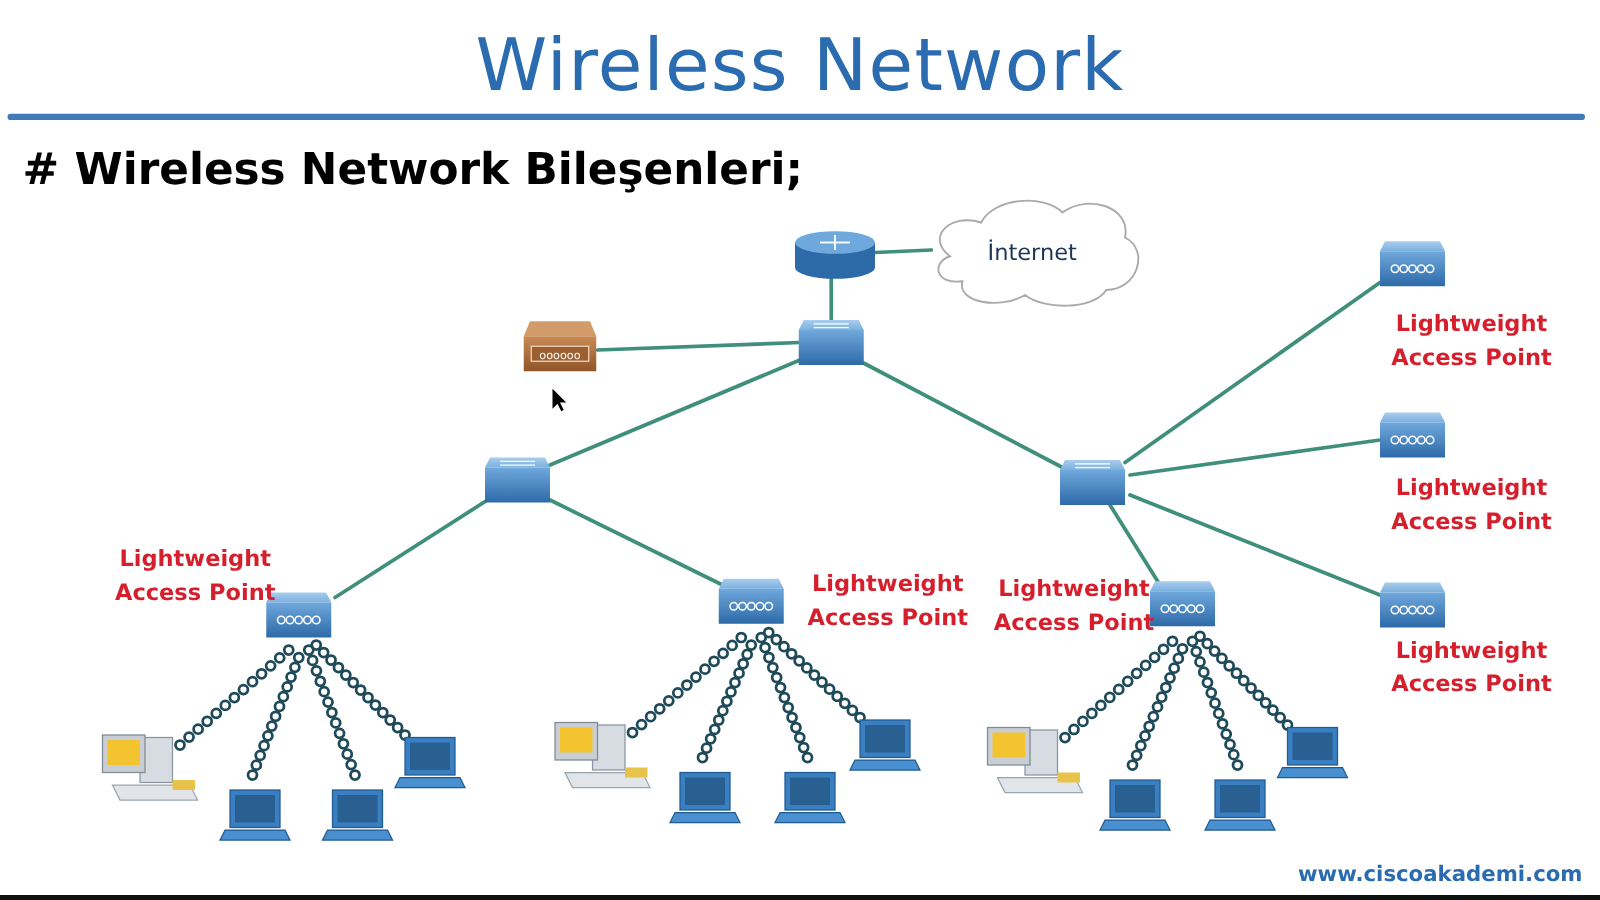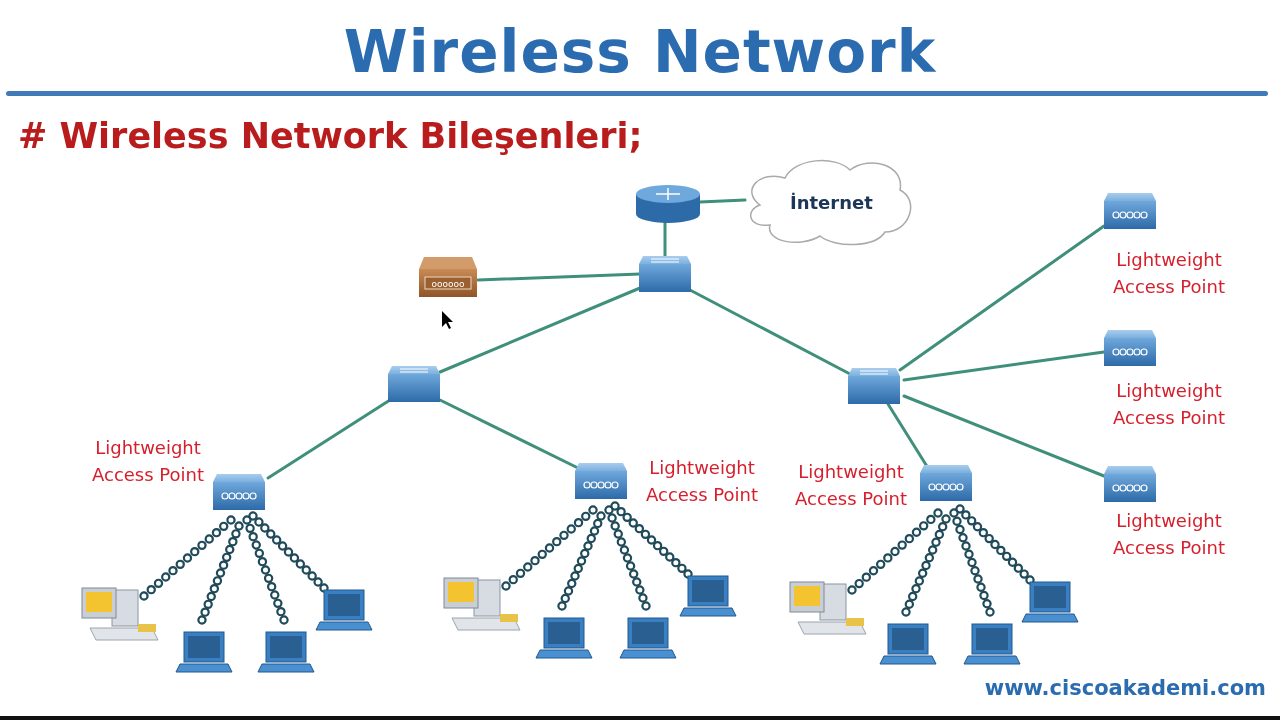--- a/index.html
+++ b/index.html
@@ -1,23 +1,23 @@
 <!DOCTYPE html>
 <html><head>
 <meta charset="utf-8">
 <style>
   html, body { margin:0; padding:0; }
   body { width:1280px; height:720px; background:#ffffff; position:relative; overflow:hidden; font-family:"DejaVu Sans", sans-serif; }
-  .title { position:absolute; left:0; width:1280px; top:18px; text-align:center; color:#2b6cb0; font-size:58px; font-weight:bold; letter-spacing:1px; }
+  .title { position:absolute; left:0; width:1280px; top:18px; text-align:center; color:#2b6cb0; font-size:58px; font-weight:normal; letter-spacing:1px; }
   .title-rule { position:absolute; left:6px; width:1262px; top:91px; height:5px; background:#2b6cb0; border-radius:3px; opacity:0.9; }
-  .subtitle { position:absolute; left:18px; top:116px; color:#b91c1c; font-size:35px; font-weight:bold; }
+  .subtitle { position:absolute; left:18px; top:116px; color:#000000; font-size:35px; font-weight:bold; }
   .wlc-label { position:absolute; left:26px; top:254px; color:#d61f2c; font-size:22px; font-weight:bold; line-height:31px; }
-  .ap-label { position:absolute; color:#d61f2c; font-size:18px; line-height:27px; text-align:center; font-weight:normal; }
-  .footer { position:absolute; right:14px; top:676px; color:#2b6cb0; font-size:21px; font-weight:bold; }
-  .internet-text { position:absolute; left:790px; top:192px; color:#1d3557; font-size:18px; font-weight:bold; }
+  .ap-label { position:absolute; color:#d61f2c; font-size:18px; line-height:27px; text-align:center; font-weight:bold; }
+  .footer { position:absolute; right:14px; top:690px; color:#2b6cb0; font-size:17px; font-weight:bold; }
+  .internet-text { position:absolute; left:790px; top:192px; color:#1d3557; font-size:18px; font-weight:normal; }
   svg#diagram { position:absolute; left:0; top:0; }
   .bottom-line { position:absolute; left:0; top:716px; width:1280px; height:4px; background:#111; }
 </style>
 </head>
 <body>
 
 <div class="title">Wireless Network</div>
 <div class="title-rule"></div>
 <div class="subtitle"># Wireless Network Bileşenleri;</div>
 

